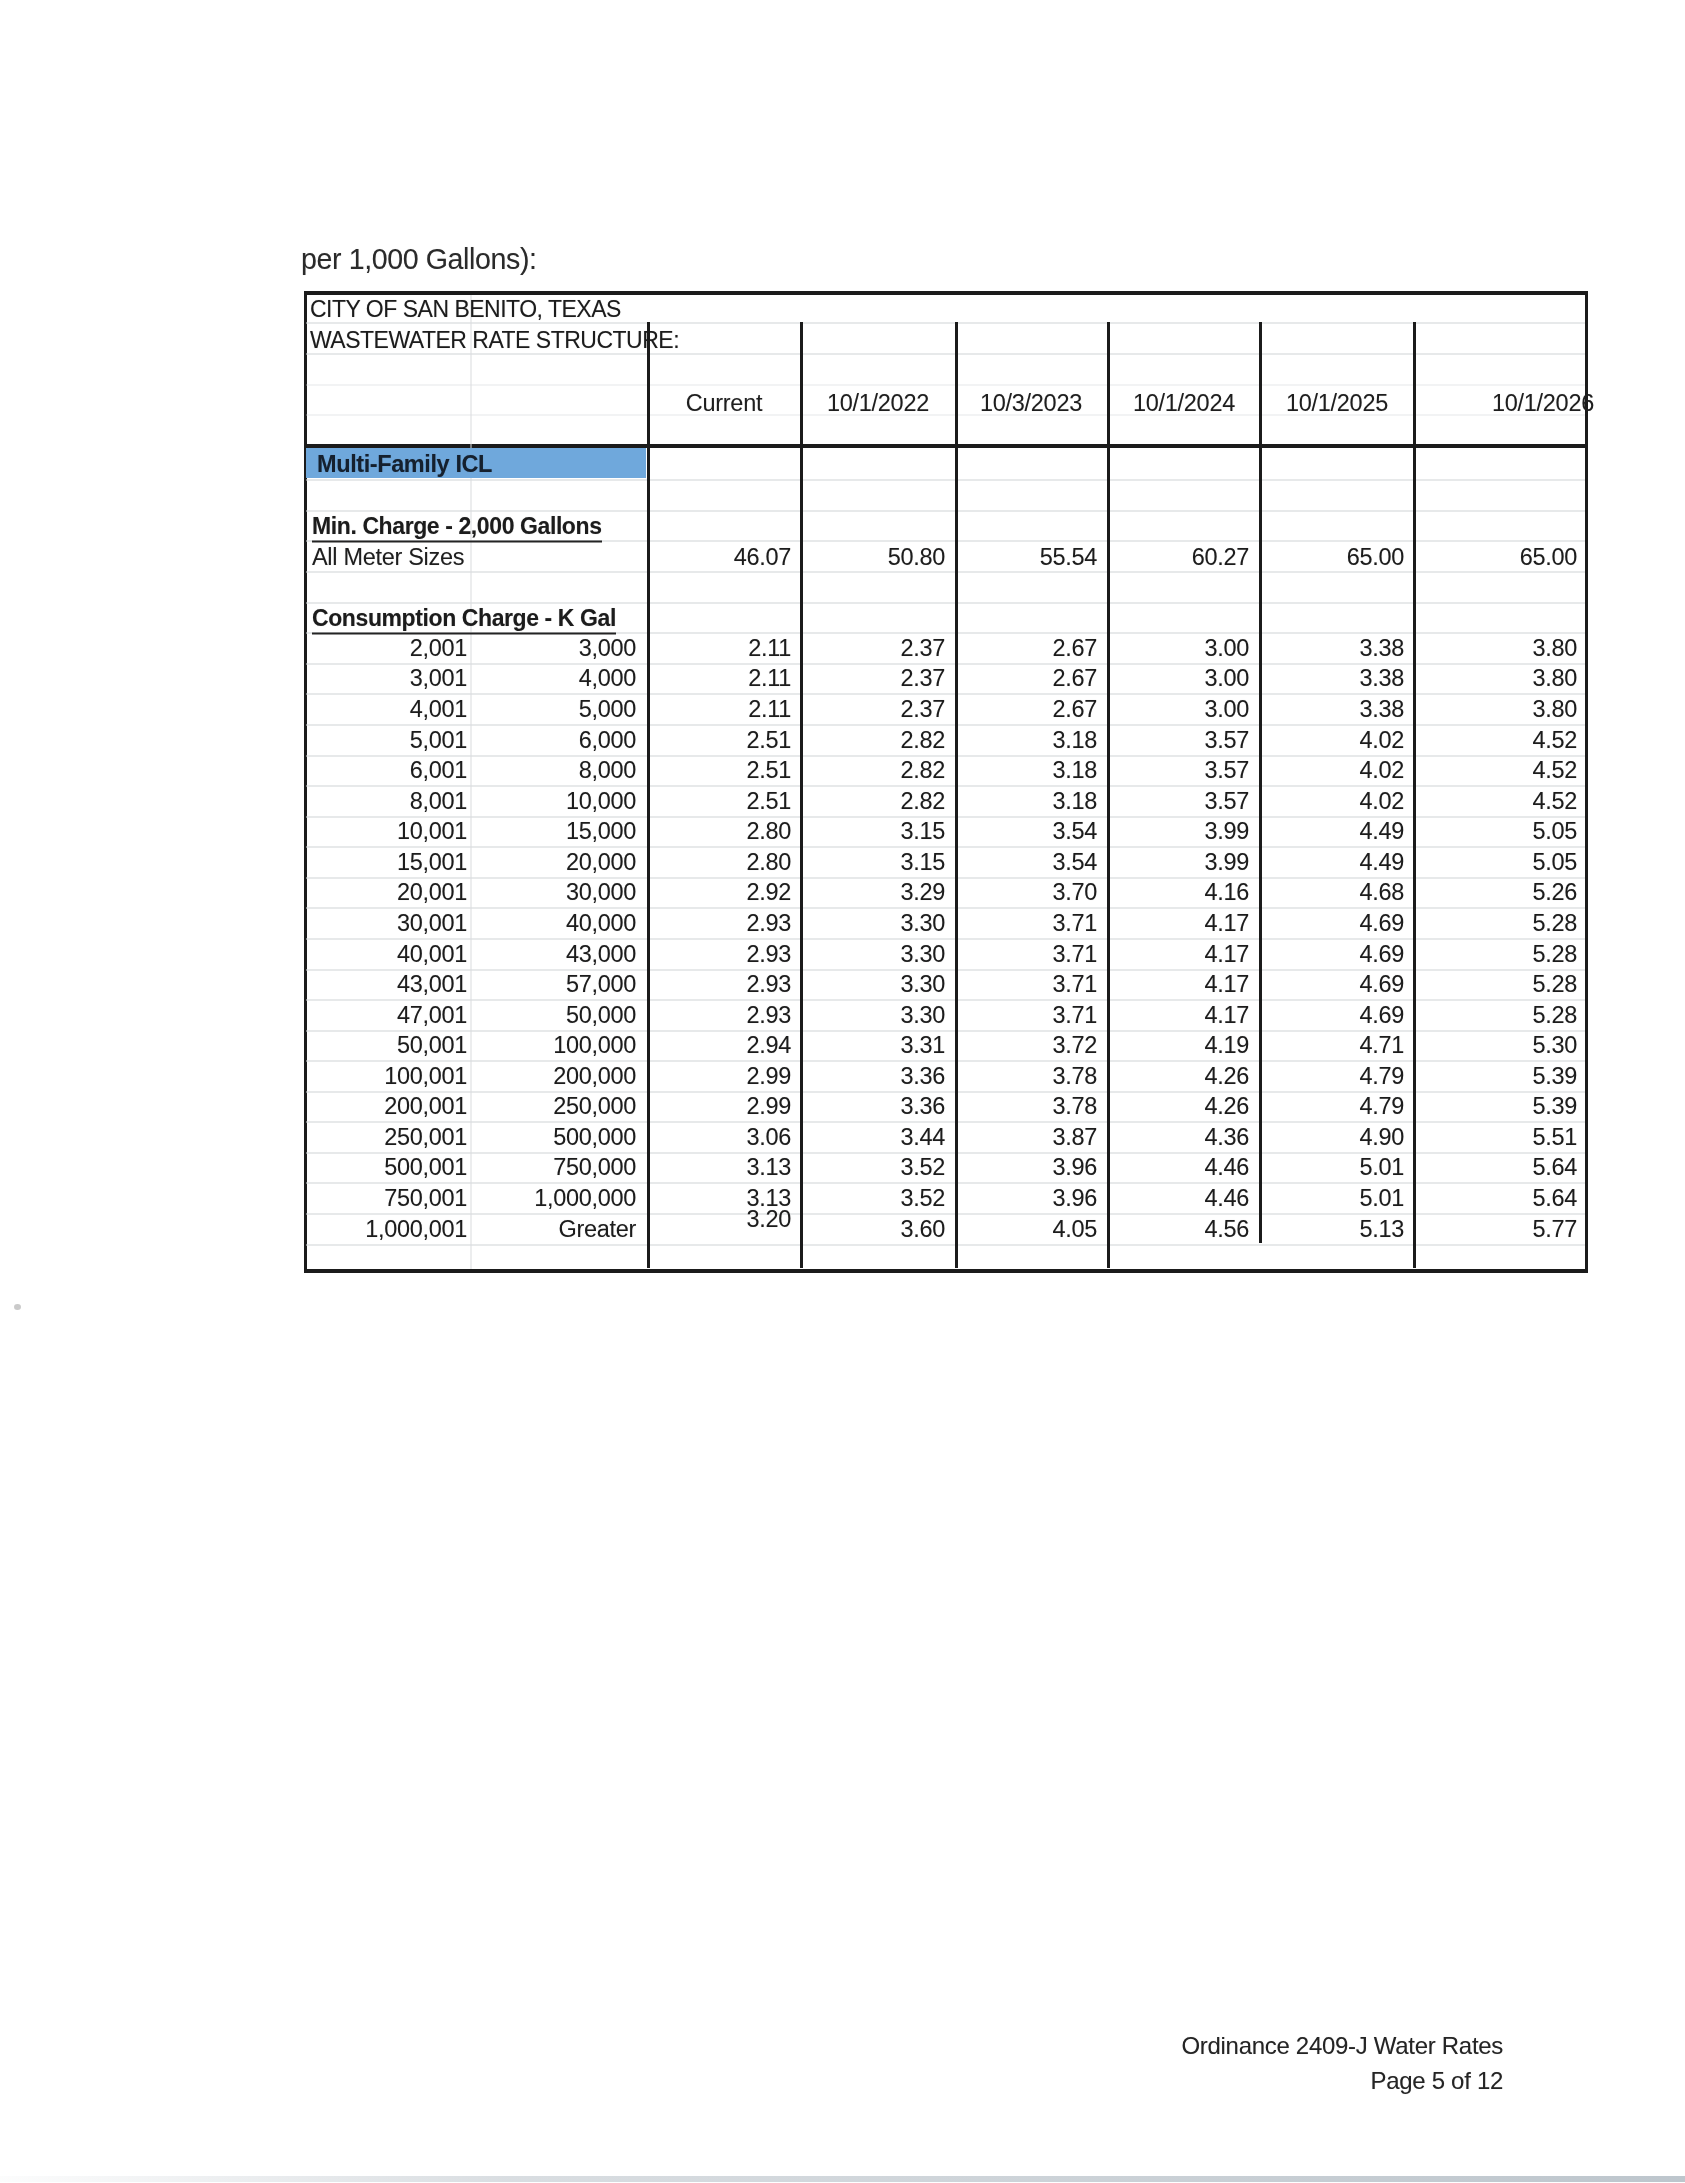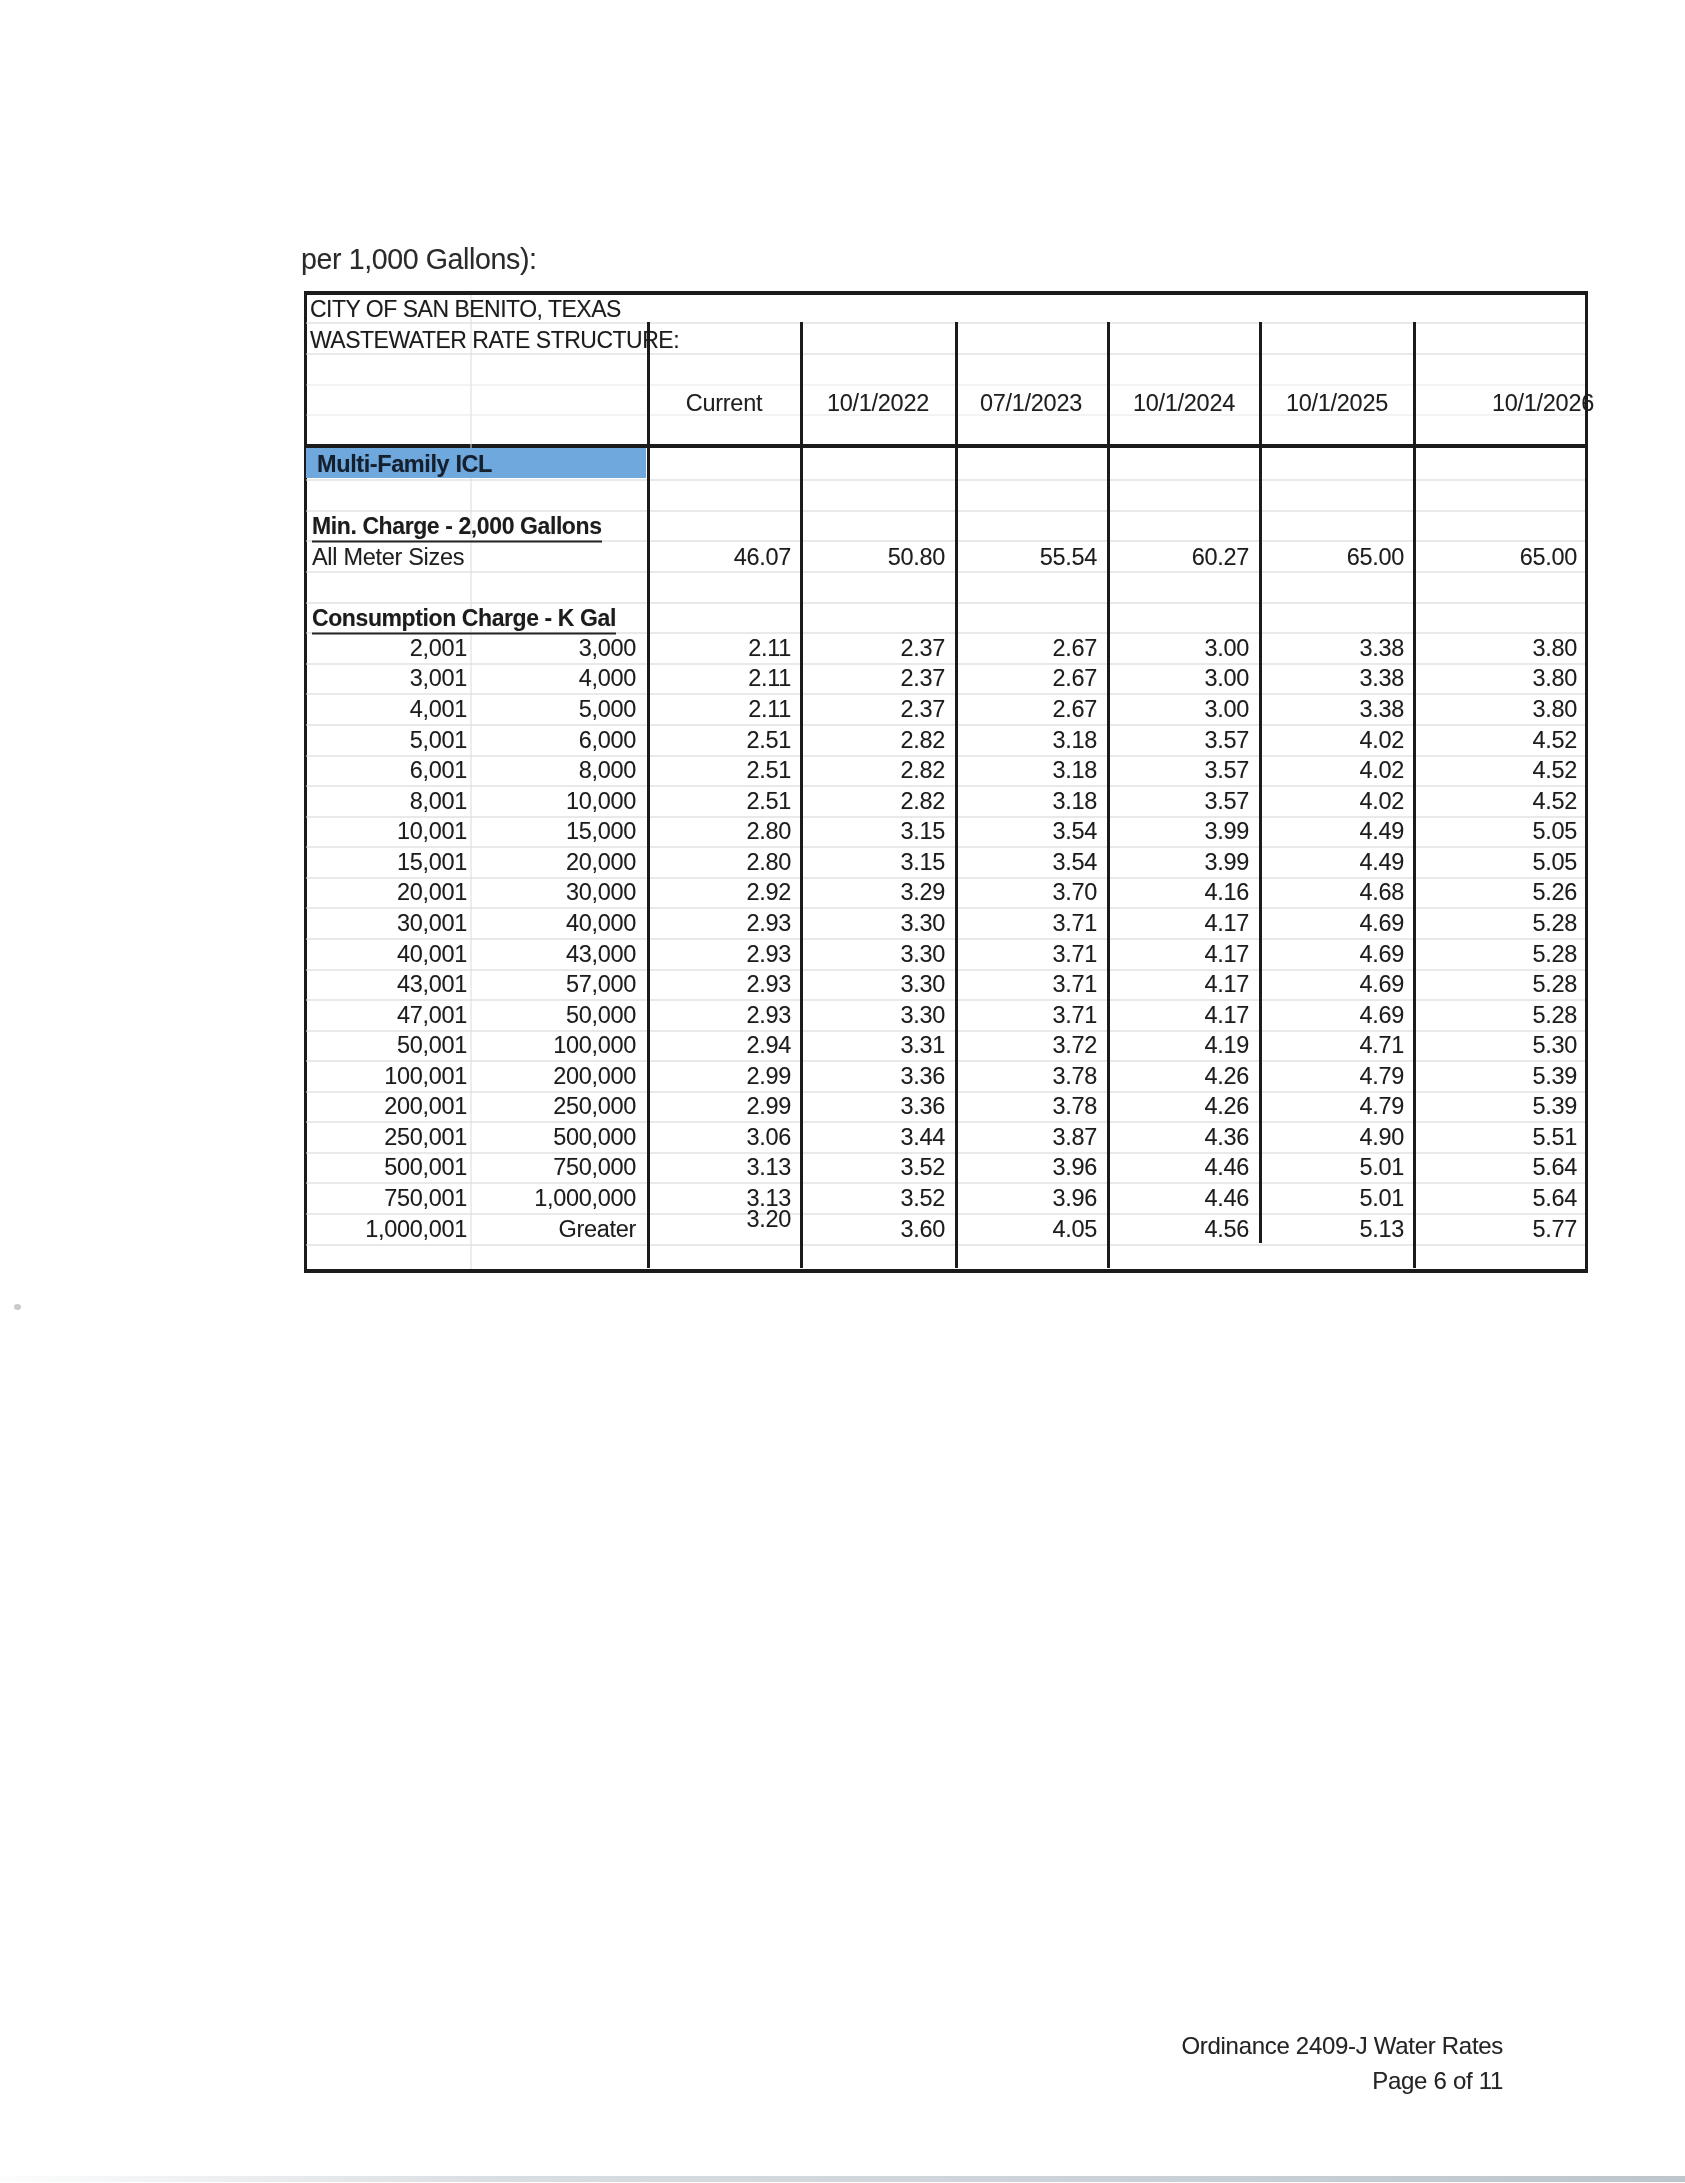--- a/index.html
+++ b/index.html
@@ -95,34 +95,34 @@
       <div class="blk" style="left:1259px;top:322px;width:2.5px;height:921px;"></div>
       <div class="blk" style="left:1413px;top:322px;width:2.5px;height:946px;"></div>
       <div class="highlight-band" style="left:306px;top:448px;width:340px;height:30px;"></div>
     </div>
 
   <div class="abs vcenter t-bold" style="left:310px;top:309px;">CITY OF SAN BENITO, TEXAS</div>
   <div class="abs vcenter t-bold" style="left:310px;top:340px;">WASTEWATER RATE STRUCTURE:</div>
 
   <div class="abs ccenter colhead" style="left:724px;top:403px;">Current</div>
   <div class="abs ccenter colhead" style="left:878px;top:403px;">10/1/2022</div>
-  <div class="abs ccenter colhead" style="left:1031px;top:403px;">07/1/2023</div>
+  <div class="abs ccenter colhead" style="left:1031px;top:403px;">10/3/2023</div>
   <div class="abs ccenter colhead" style="left:1184px;top:403px;">10/1/2024</div>
   <div class="abs ccenter colhead" style="left:1337px;top:403px;">10/1/2025</div>
   <div class="abs ccenter colhead" style="left:1501px;top:403px;margin-left:42px;">10/1/2026</div>
 
   <div class="abs vcenter section-label" style="left:317px;top:464px;">Multi-Family ICL</div>
 
   <div class="abs vcenter" style="left:312px;top:526px;"><span class="uhead">Min. Charge - 2,000 Gallons</span></div>
   <div class="abs vcenter t-label" style="left:312px;top:557px;">All Meter Sizes</div>
 
   <div class="abs vcenter" style="left:312px;top:618px;"><span class="uhead">Consumption Charge - K Gal</span></div>
 
   <div class="abs vcenter footer-line" style="right:182px;top:2046px;">Ordinance 2409-J Water Rates</div>
-  <div class="abs vcenter footer-line" style="right:182px;top:2081px;">Page 6 of 11</div>
+  <div class="abs vcenter footer-line" style="right:182px;top:2081px;">Page 5 of 12</div>
 
   <div class="bottom-scan-edge"></div>
   <div class="scan-speck" style="left:14.3px;top:1304px;"></div>
 <div class="abs vcenter t-num" style="right:894px;top:557px;">46.07</div>
     <div class="abs vcenter t-num" style="right:740px;top:557px;">50.80</div>
     <div class="abs vcenter t-num" style="right:588px;top:557px;">55.54</div>
     <div class="abs vcenter t-num" style="right:436px;top:557px;">60.27</div>
     <div class="abs vcenter t-num" style="right:281px;top:557px;">65.00</div>
     <div class="abs vcenter t-num" style="right:108px;top:557px;">65.00</div>
     <div class="abs vcenter t-num" style="right:1218px;top:648px;">2,001</div>

